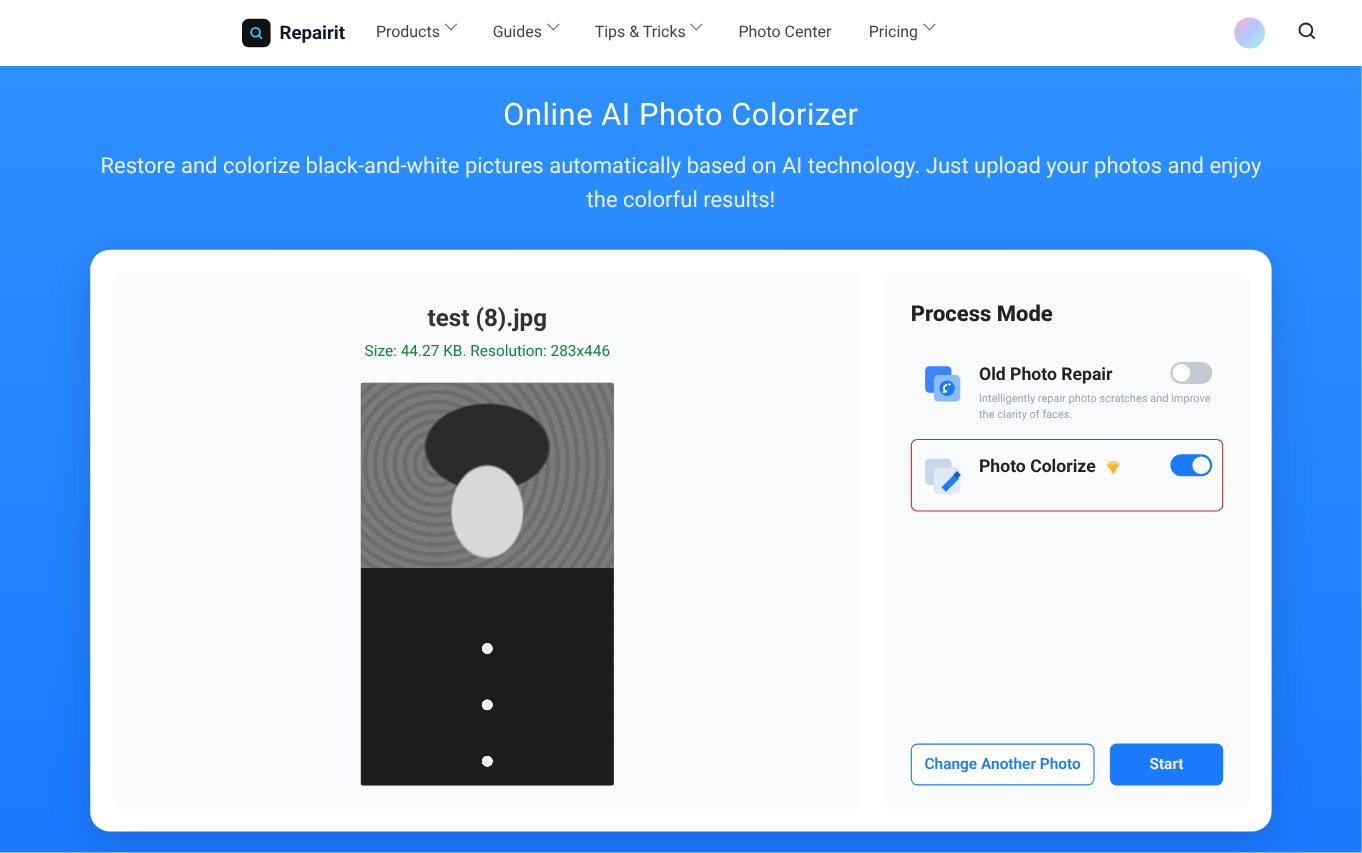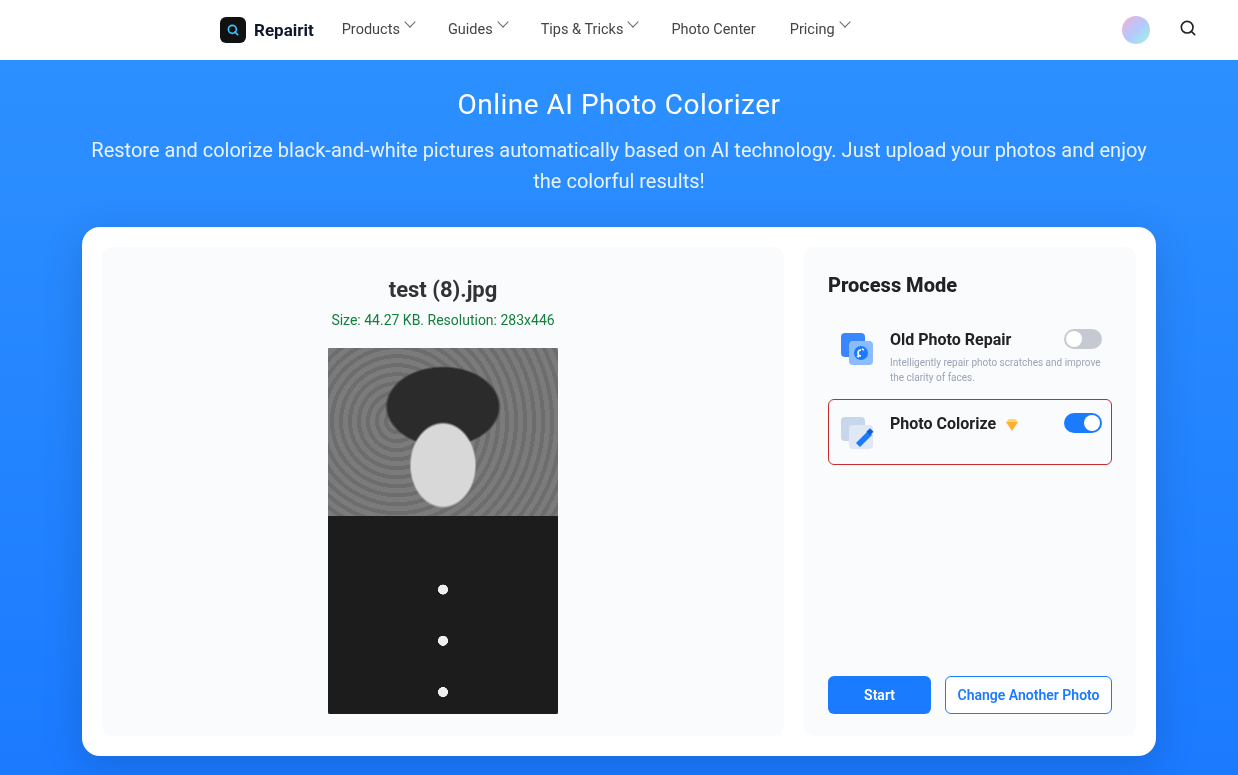--- a/index.html
+++ b/index.html
@@ -338,19 +338,19 @@
             </span>
             <span style="flex:1"></span>
             <div class="toggle on">
               <div class="knob"></div>
             </div>
           </div>
         </div>
       </div>
 
       <div class="actions">
+        <div class="btn btn-outline">Change Another Photo</div>
         <div class="btn btn-primary">Start</div>
-        <div class="btn btn-outline">Change Another Photo</div>
       </div>
     </div>
 
   </div>
 </div>
 
 </body></html>

